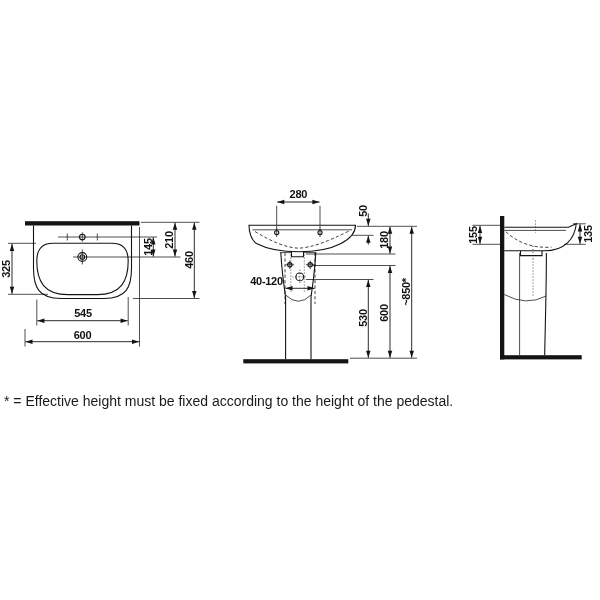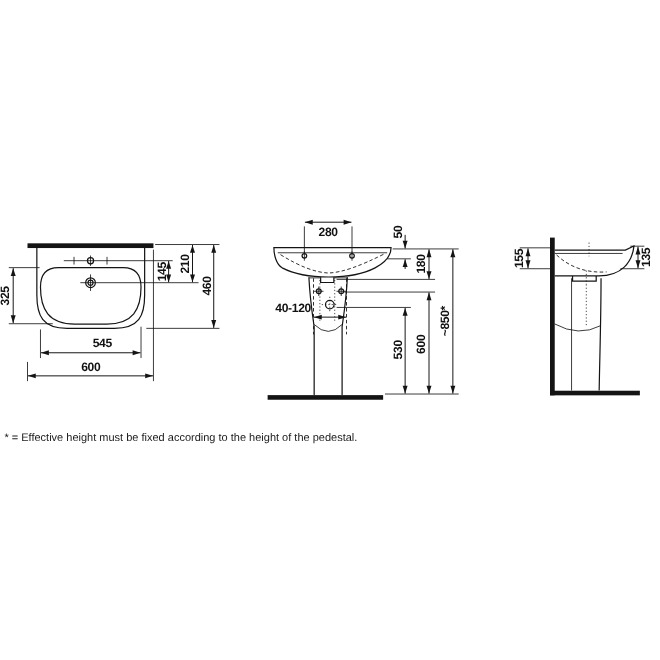--- a/index.html
+++ b/index.html
@@ -2,21 +2,21 @@
 <html><head>
 <meta charset="utf-8">
 <style>
   html,body{margin:0;padding:0;background:#fff;}
   #stage{position:relative;width:600px;height:600px;background:#ffffff;
          font-family:"Liberation Sans",sans-serif;overflow:hidden;}
   #stage svg{position:absolute;left:0;top:0;}
   .dl{position:absolute;transform:translate(-50%,-50%);font-weight:700;font-size:11px;
       color:#111;letter-spacing:-0.3px;white-space:nowrap;line-height:1;}
   .vl{transform:translate(-50%,-50%) rotate(-90deg);}
-  .fn{position:absolute;font-size:10px;color:#1a1a1a;white-space:nowrap;line-height:1.2;}
+  .fn{position:absolute;font-size:14px;color:#1a1a1a;white-space:nowrap;line-height:1.2;}
   .ln{fill:none;stroke:#141414;stroke-width:1.1;}
   .tn{fill:none;stroke:#141414;stroke-width:0.75;}
   .dim{fill:none;stroke:#141414;stroke-width:0.9;}
   .dsh{fill:none;stroke:#141414;stroke-width:0.8;stroke-dasharray:3.2 2.2;}
   .dot{fill:none;stroke:#141414;stroke-width:0.7;stroke-dasharray:1.1 1.9;}
   .blk{fill:#141414;stroke:none;}
 </style>
 </head>
 <body>
 
@@ -134,27 +134,27 @@
       <line class="dim" x1="480" y1="225.8" x2="480" y2="243.8" marker-start="url(#as)" marker-end="url(#ae)"></line>
       <line class="tn" x1="472.5" y1="225.3" x2="502" y2="225.3"></line>
       <line class="tn" x1="472.5" y1="244.3" x2="500" y2="244.3"></line>
       <line class="dim" x1="580" y1="224.3" x2="580" y2="243.8" marker-start="url(#as)" marker-end="url(#ae)"></line>
       <line class="tn" x1="573" y1="223.8" x2="585.8" y2="223.8"></line>
       <line class="tn" x1="564" y1="244.3" x2="585.8" y2="244.3"></line>
     </g>
   </svg>
 
   <span class="dl vl" style="left:5.5px;  top:269px;">325</span>
-  <span class="dl" style="left:93px; top:313px;">545</span>
+  <span class="dl" style="left:83px; top:313px;">545</span>
   <span class="dl" style="left:82.5px; top:334.5px;">600</span>
   <span class="dl vl" style="left:147.5px;top:246.5px;">145</span>
   <span class="dl vl" style="left:169px;  top:239.5px;">210</span>
   <span class="dl vl" style="left:188.5px;top:259.5px;">460</span>
 
-  <span class="dl" style="left:298.3px;top:212px;">280</span>
+  <span class="dl" style="left:298.3px;top:194px;">280</span>
   <span class="dl vl" style="left:362.5px;top:210.5px;">50</span>
   <span class="dl vl" style="left:384px;  top:240px;">180</span>
   <span class="dl" style="left:266.5px;top:280.5px;">40-120</span>
   <span class="dl vl" style="left:362.5px;top:318px;">530</span>
   <span class="dl vl" style="left:384px;  top:313px;">600</span>
   <span class="dl vl" style="left:405.5px;top:291.5px;">~850*</span>
 
   <span class="dl vl" style="left:472.8px;top:234.5px;">155</span>
   <span class="dl vl" style="left:588px;  top:234px;">135</span>
 

